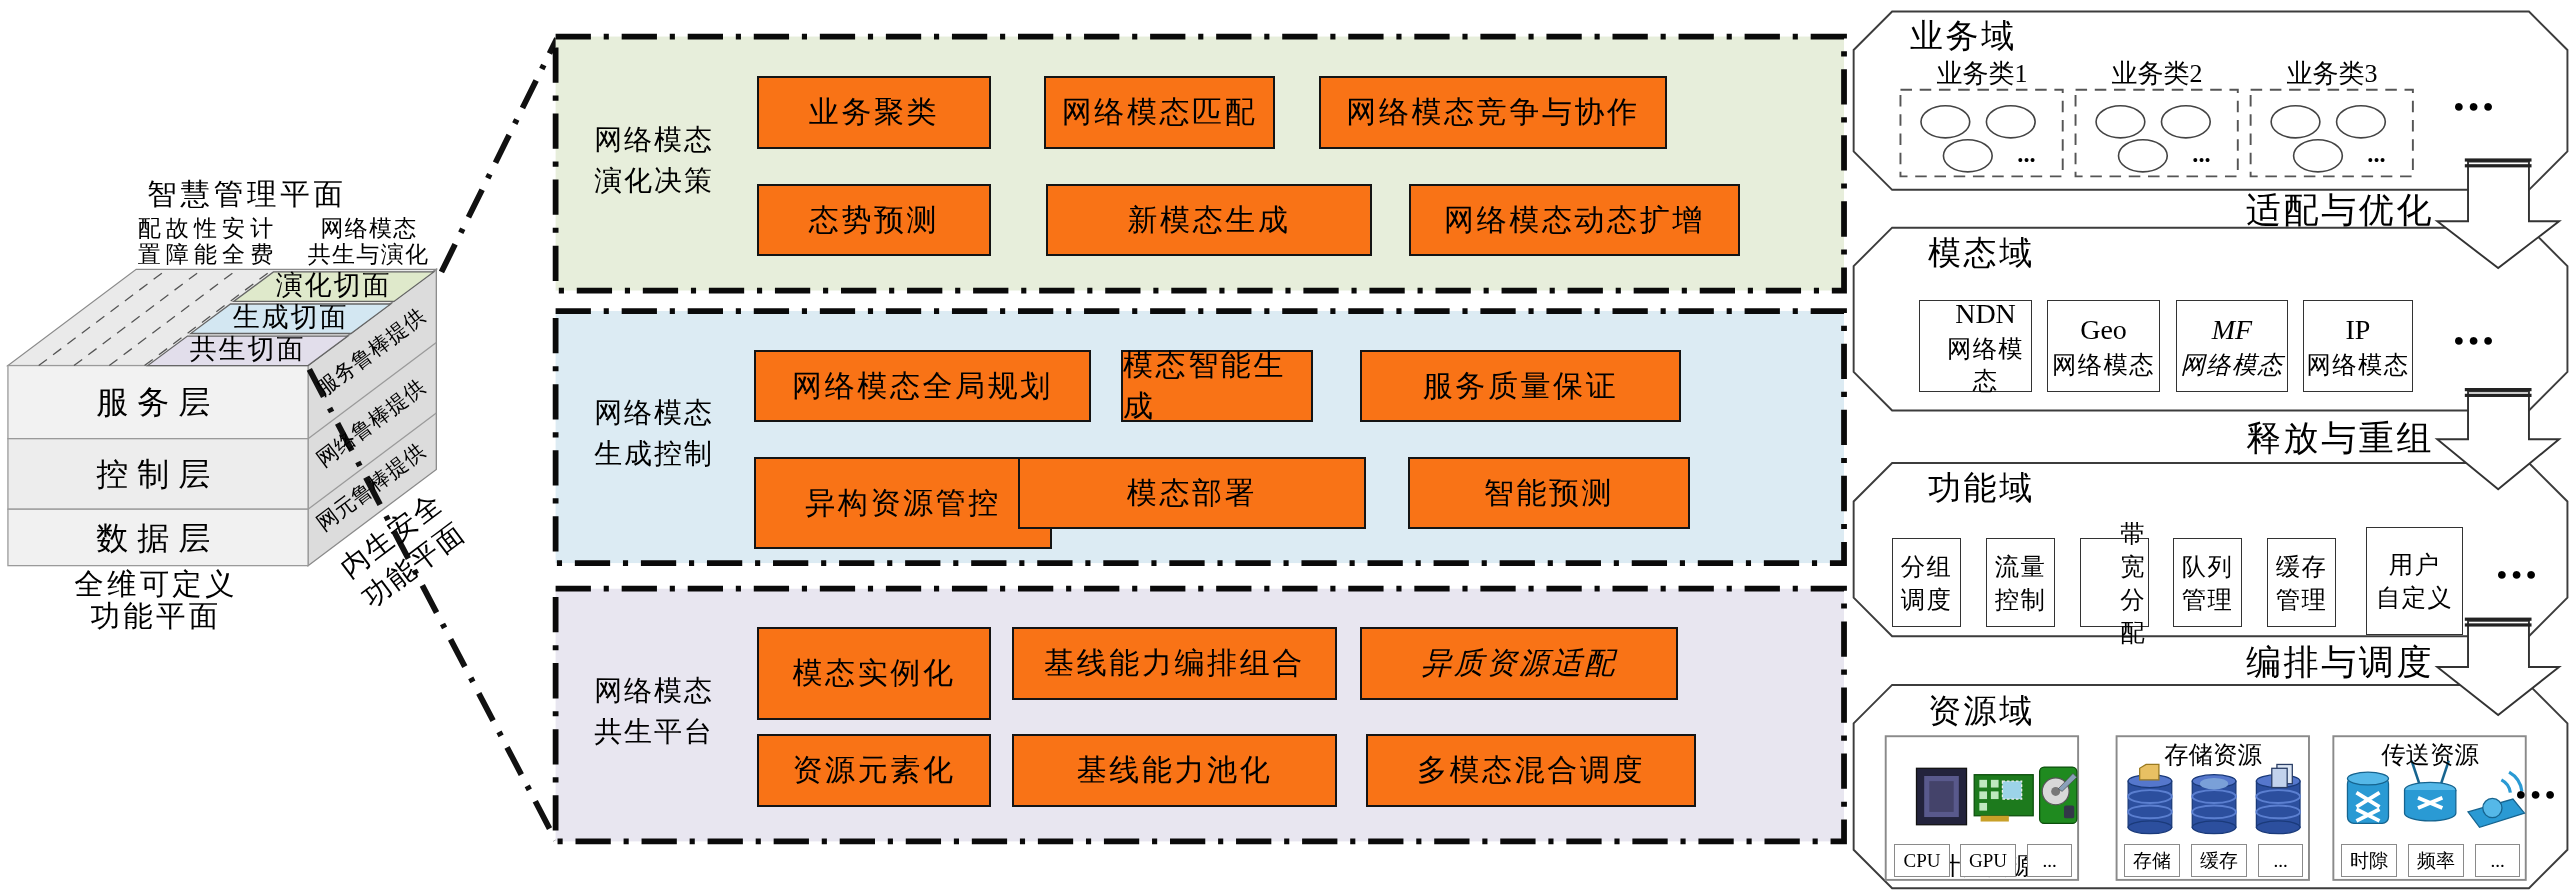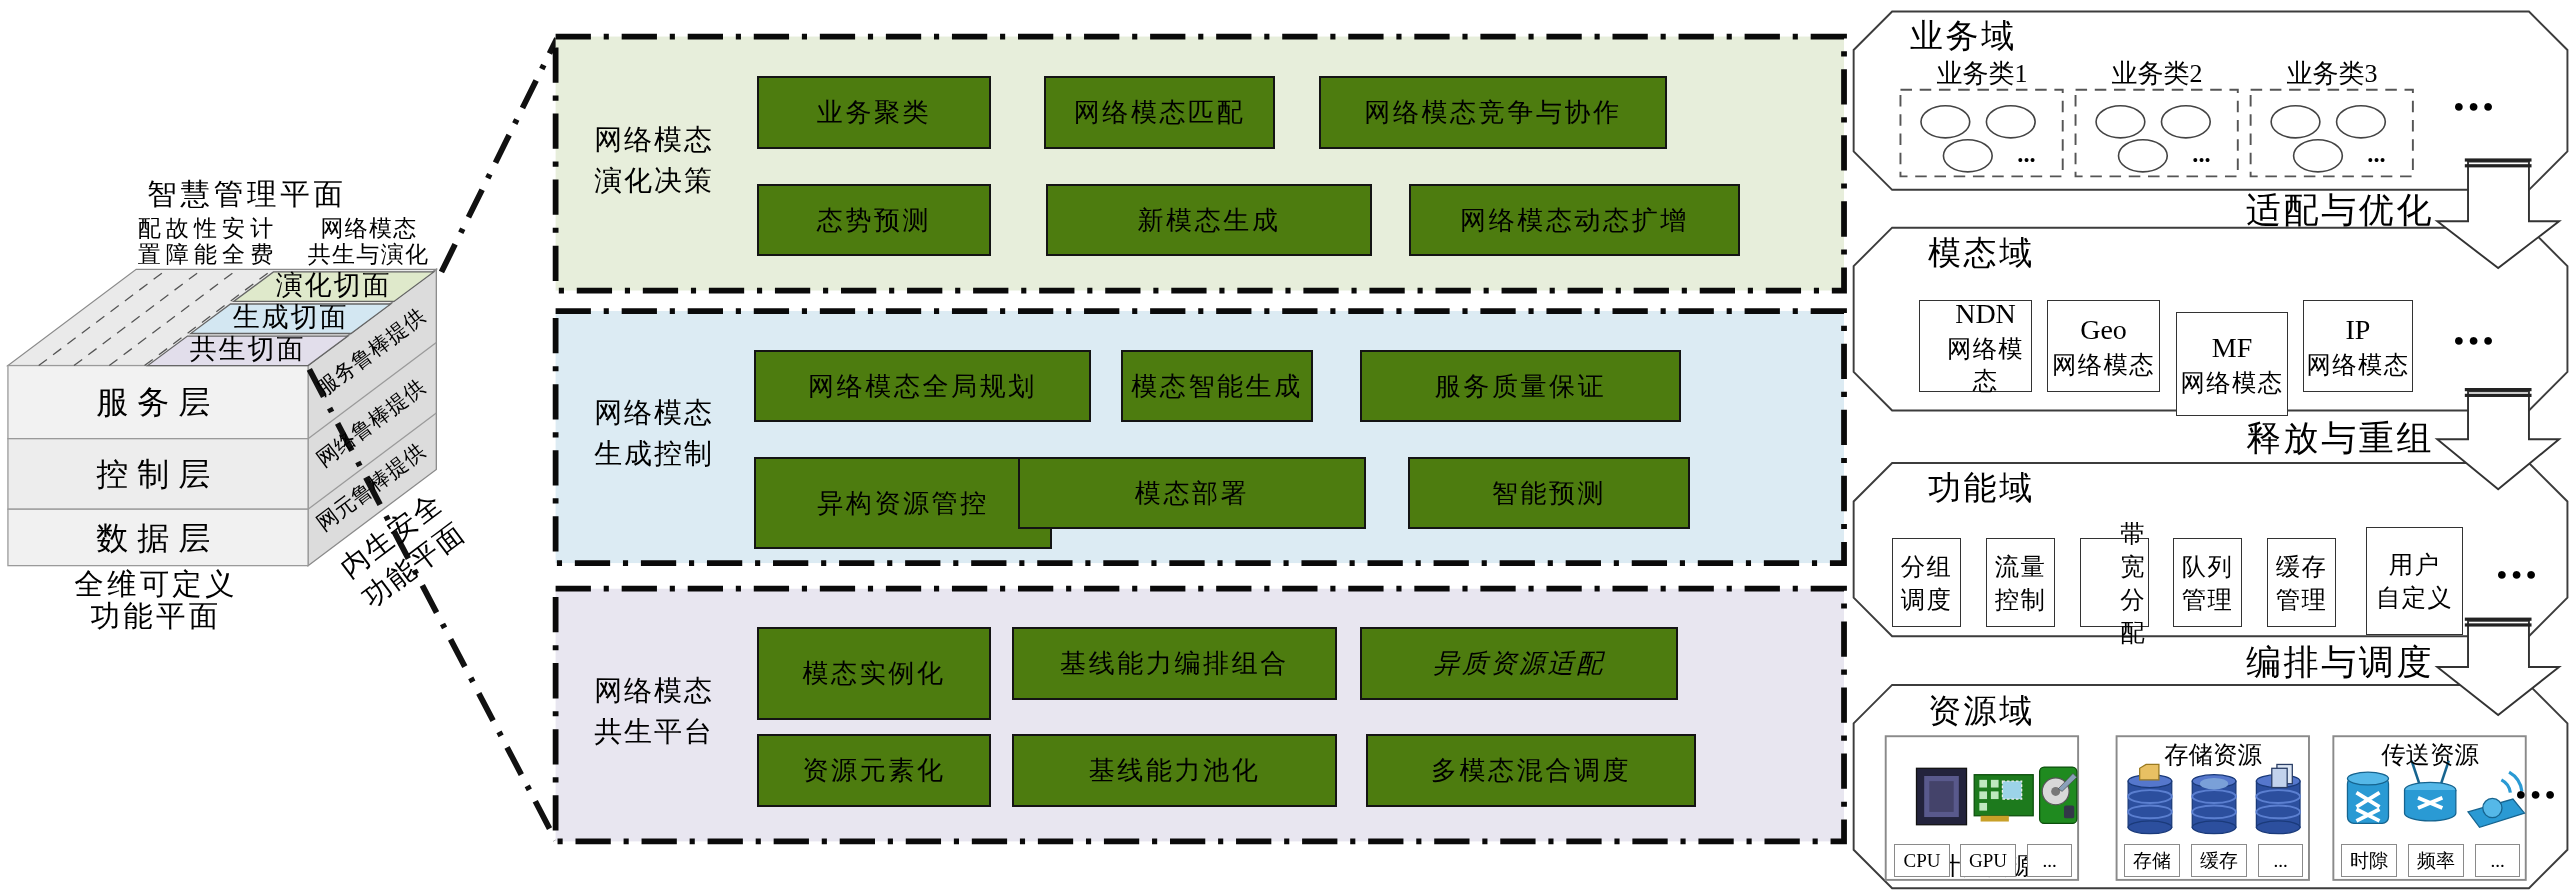--- a/index.html
+++ b/index.html
@@ -5,23 +5,23 @@
   html,body{margin:0;padding:0;}
   body{
     width:2576px;height:894px;position:relative;background:#ffffff;
     font-family:"Liberation Serif","DejaVu Serif",serif;color:#000;overflow:hidden;
   }
   svg.bg{position:absolute;left:0;top:0;width:2576px;height:894px;}
   .t{position:absolute;text-align:center;white-space:nowrap;line-height:1.15;}
   .tl{text-align:left;}
   .tr{text-align:right;}
   .wbox{
-    position:absolute;background:#4d7c0f;border:2.6px solid #141414;box-sizing:border-box;
+    position:absolute;background:#f97316;border:2.6px solid #141414;box-sizing:border-box;
     display:flex;align-items:center;justify-content:center;
-    font-size:26px;letter-spacing:2.6px;
+    font-size:30px;letter-spacing:2.6px;
   }
   .sbox{
     position:absolute;background:#fff;border:1.9px solid #333;box-sizing:border-box;
     display:flex;flex-direction:column;align-items:center;justify-content:center;
     text-align:center;
   }
   .sbox .l1{font-size:28px;line-height:38px;}
   .sbox .l2{font-size:24.4px;line-height:32px;letter-spacing:1.3px;}
   .fbox .l1,.fbox .l2{font-size:24.4px;line-height:33px;letter-spacing:1.3px;}
   .ibox{
@@ -245,21 +245,21 @@
 <div class="t" style="left:2434px;top:96px;width:83px;font-size:18px;letter-spacing:3.8px;">●●●</div>
 
 <div class="sbox" style="left:1919px;top:300px;width:113px;height:92px;padding-left:20px;">
   <div class="l1">NDN</div>
   <div class="l2">网络模态</div>
 </div>
 <div class="sbox" style="left:2047px;top:300px;width:113px;height:92px;">
   <div class="l1">Geo</div>
   <div class="l2">网络模态</div>
 </div>
-<div class="sbox" style="left:2176px;top:312px;width:112px;height:104px;">
+<div class="sbox" style="left:2176px;top:300px;width:112px;height:92px;font-style:italic;">
   <div class="l1">MF</div>
   <div class="l2">网络模态</div>
 </div>
 <div class="sbox" style="left:2303px;top:300px;width:110px;height:92px;">
   <div class="l1">IP</div>
   <div class="l2">网络模态</div>
 </div>
 <div class="t" style="left:2434px;top:330px;width:83px;font-size:18px;letter-spacing:3.8px;">●●●</div>
 
 <div class="sbox fbox" style="left:1892px;top:538px;width:69px;height:89px;">

